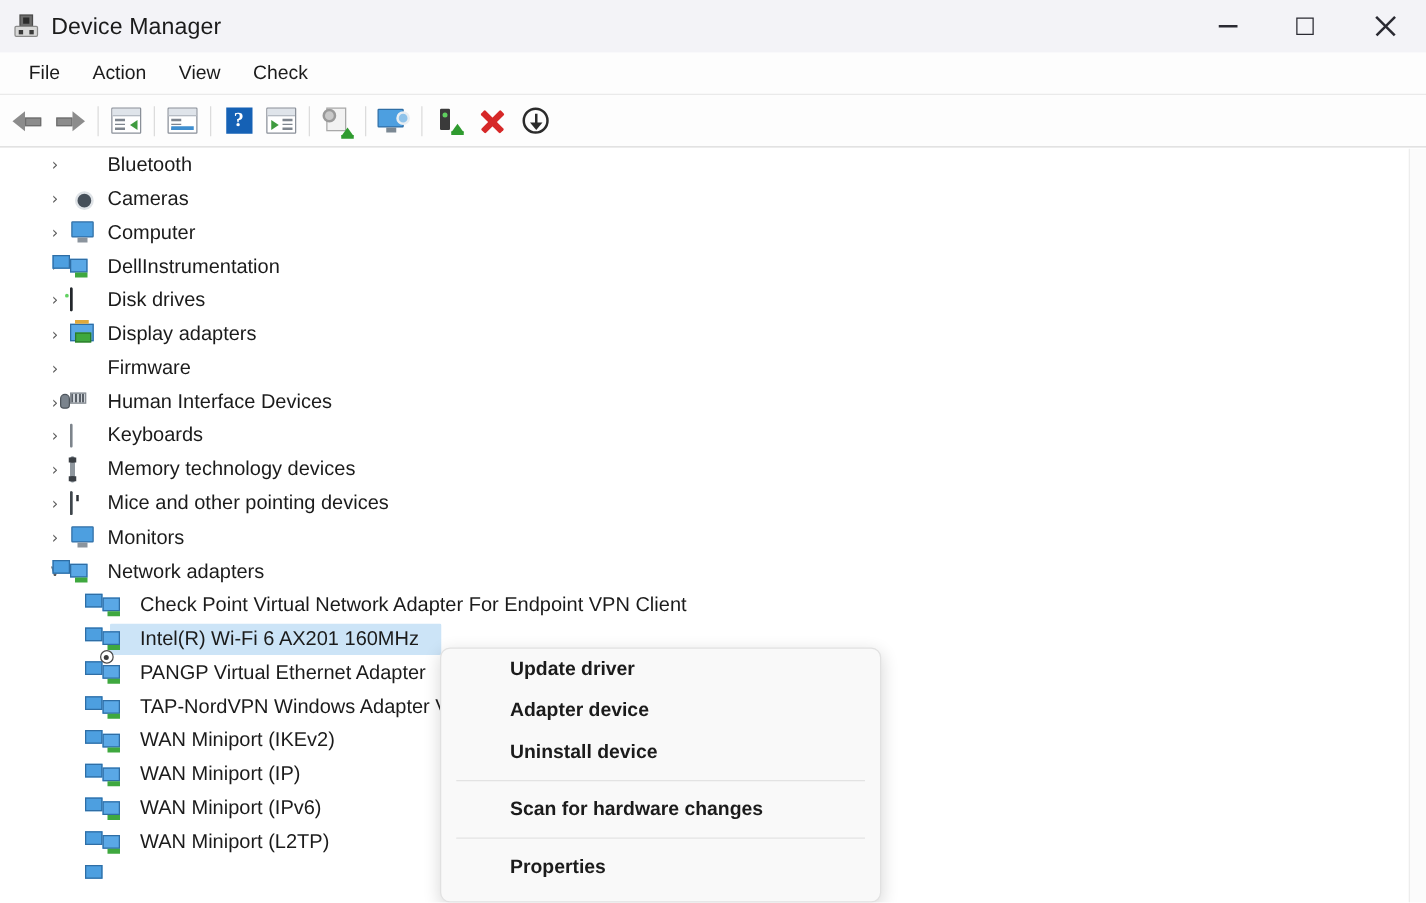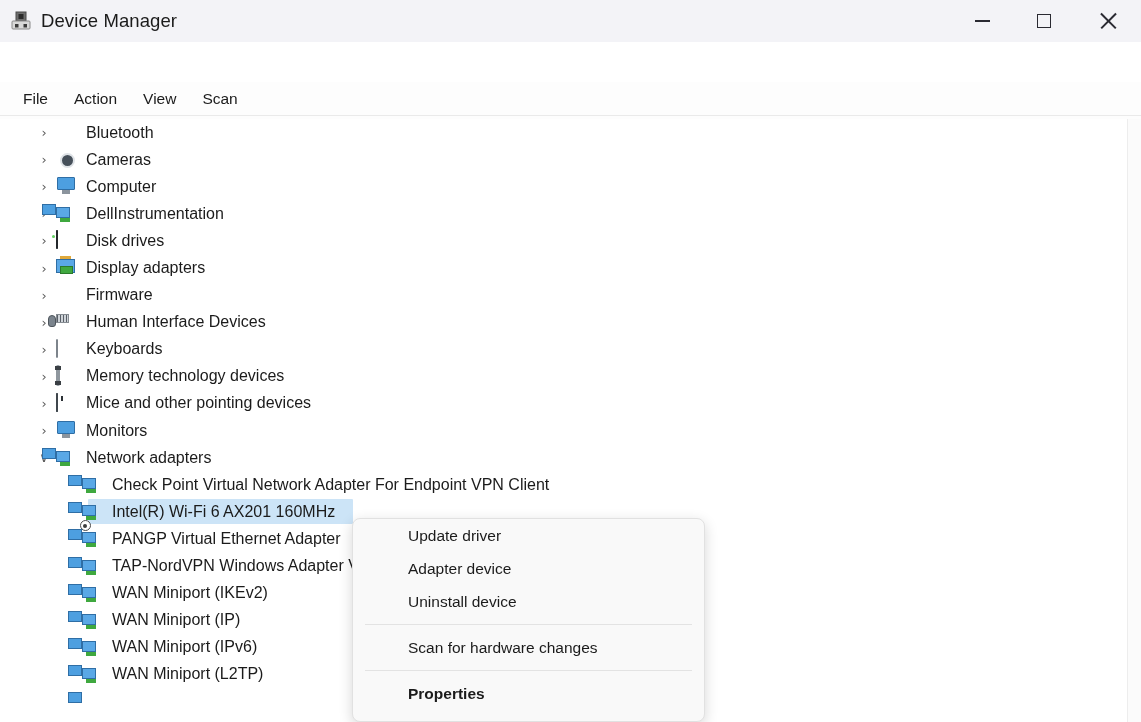--- a/index.html
+++ b/index.html
@@ -30,21 +30,21 @@
   .glyph-close { position: relative; display:block; width: 18px; height: 18px; }
   .glyph-close:before, .glyph-close:after {
     content:""; position:absolute; left:-1px; top:8px; width: 21px; height: 1.6px; background:#2a2a32;
   }
   .glyph-close:before { transform: rotate(45deg); }
   .glyph-close:after  { transform: rotate(-45deg); }
 
   
   .menubar {
     height: 34px; background:#fdfdfd; display:flex; align-items:center;
-    padding-left: 10px; border-bottom: 1px solid #eaeaea; margin-top: 40px;
+    padding-left: 10px; border-bottom: 1px solid #eaeaea;
   }
   .menu-item {
     font-size: 15.5px; color:#1b1b1b; padding: 4px 13px; cursor: default; white-space: nowrap;
   }
 
   
   .toolbar {
     height: 42px; background:#fdfdfd; display:flex; align-items:center;
     padding-left: 5px; border-bottom: 1px solid #d9d9d9;
   }
@@ -165,21 +165,21 @@
   .ic-badge:after { content:""; position:absolute; left:2.4px; top:2.4px; width:4px;height:4px;border-radius:50%; background:#3c3c3c; }
 
   
   .ctxmenu {
     position:absolute; left: 352px; top: 518px; width: 353px; height: 204px;
     background:#f9f9f9; border: 1px solid #e1e1e1; border-radius: 8px;
     box-shadow: 0 4px 14px rgba(0,0,0,.16); overflow:hidden; z-index: 50;
   }
   .ctx-item {
     height: 33px; display:flex; align-items:center; padding-left: 55px;
-    font-size: 15.5px; color:#1b1b1b; white-space:nowrap;
+    font-size: 15.5px; color:#1b1b1b; white-space:nowrap;font-weight:bold;
   }
   .ctx-item.bold { font-weight: bold; }
   .ctx-sep { height: 1px; background:#e3e3e3; margin: 6px 12px 6px 12px; }
 
   
   .vscroll { position:absolute; right:0; top: 119px; width: 14px; height: 603px; background:#fbfbfb; border-left:1px solid #ededed; }
 </style>
 </head>
 <body>
 
@@ -206,21 +206,21 @@
       <button class="win-btn close">
           <span class="glyph-close"></span>
         </button>
     </div>
   </div>
 
   <div class="menubar">
     <div class="menu-item">File</div>
     <div class="menu-item">Action</div>
     <div class="menu-item">View</div>
-    <div class="menu-item">Scan</div>
+    <div class="menu-item">Check</div>
   </div>
 
   <div class="toolbar">
     <div class="tb-btn">
       <span class="arrow back">
           <i class="arrow-body"></i>
           <i class="arrow-head"></i>
         </span>
     </div>
     <div class="tb-btn">

